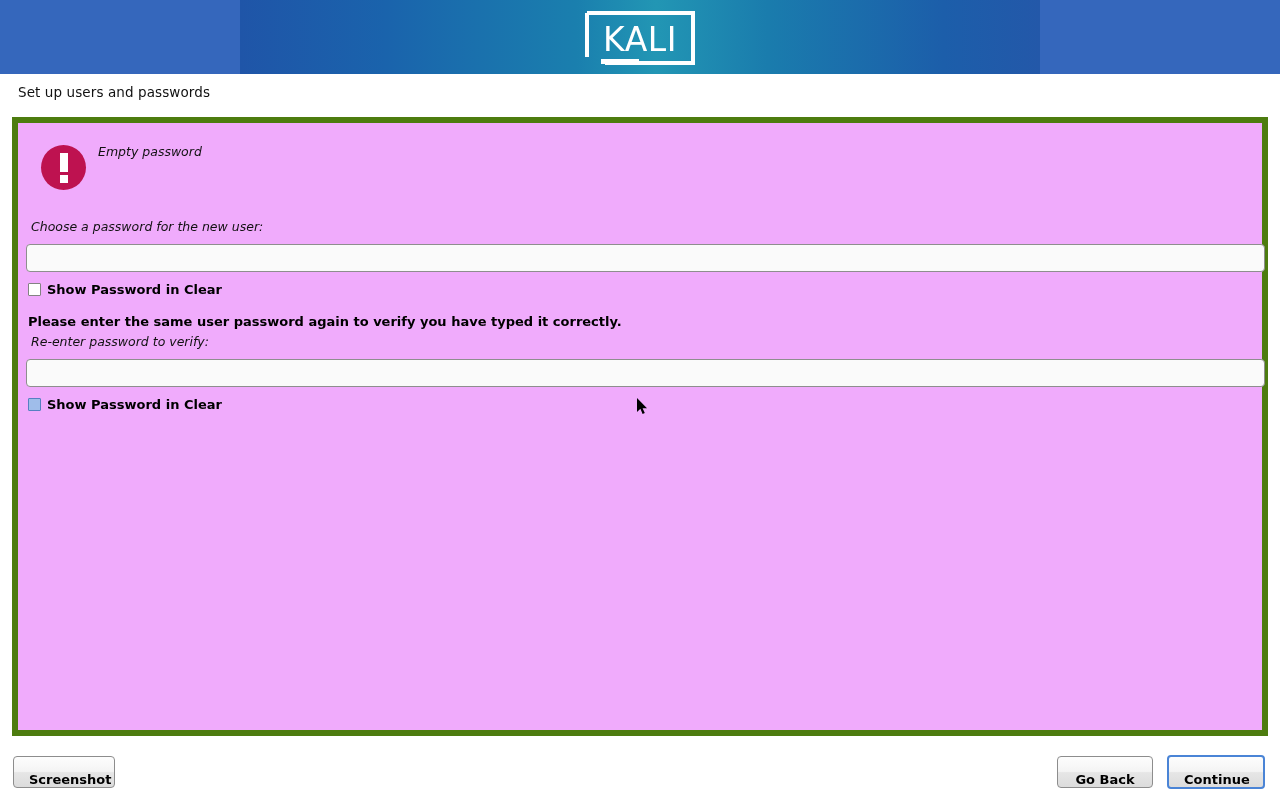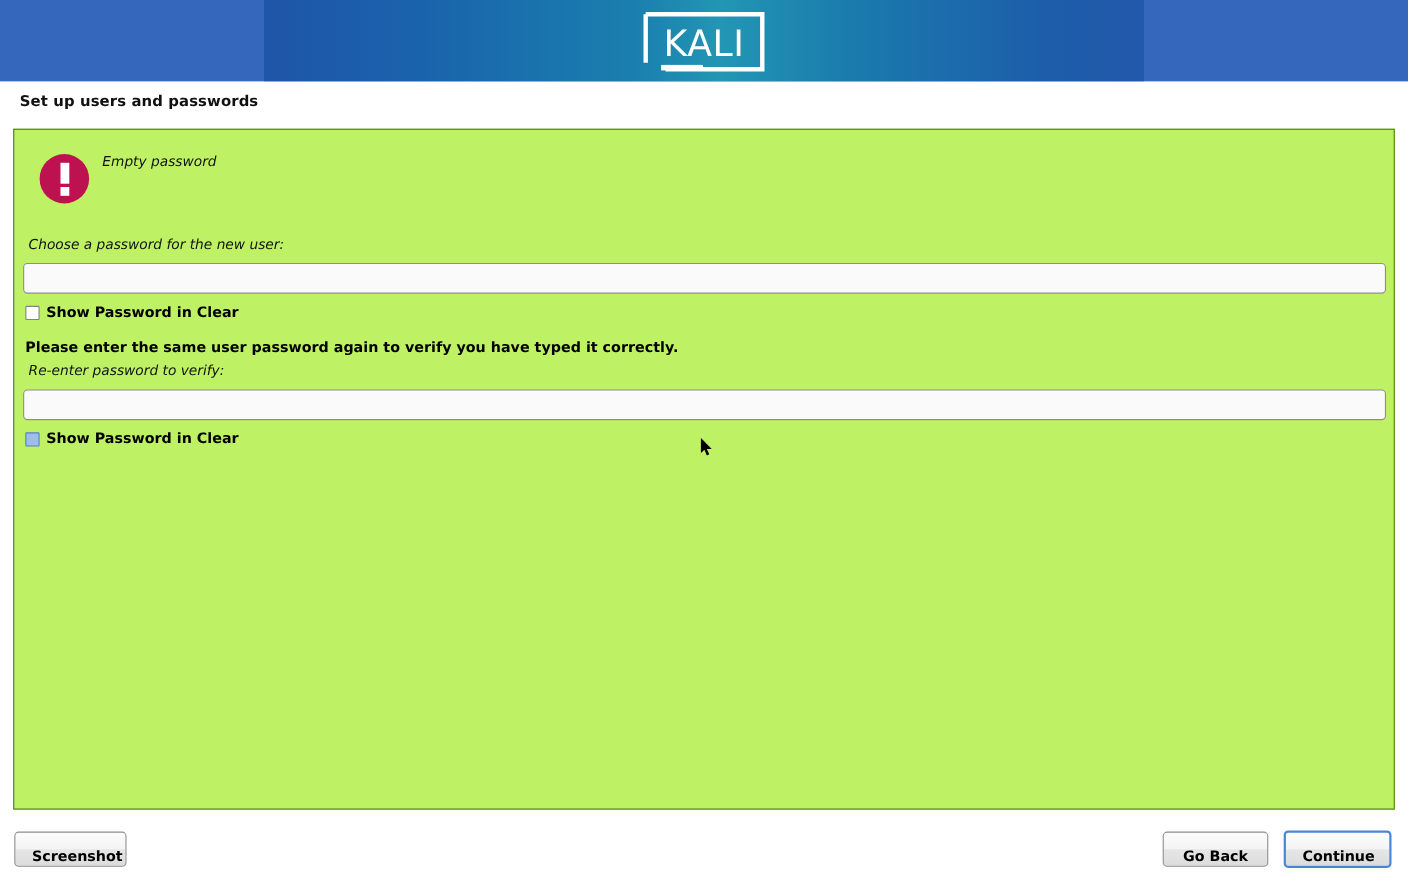--- a/index.html
+++ b/index.html
@@ -45,34 +45,34 @@
     width: 114px;
     height: 58px;
   }
 
   
   .page-title {
     position: absolute;
     left: 18px;
     top: 84px;
     font-size: 13.5px;
-    font-weight: bold;
+    font-weight: normal;
     letter-spacing: 0.1px;
     color: #111111;
   }
 
   
   .panel {
     position: absolute;
     left: 12px;
     top: 117px;
     width: 1256px;
     height: 619px;
-    border: 1px solid #4d7c0f;
-    background: #bef264;
+    border: 6px solid #4d7c0f;
+    background: #f0abfc;
     padding-left: 16px;
   }
 
   
   .error-row {
     position: absolute;
     left: 11px;
     top: 12px;
     width: 1230px;
     height: 60px;

